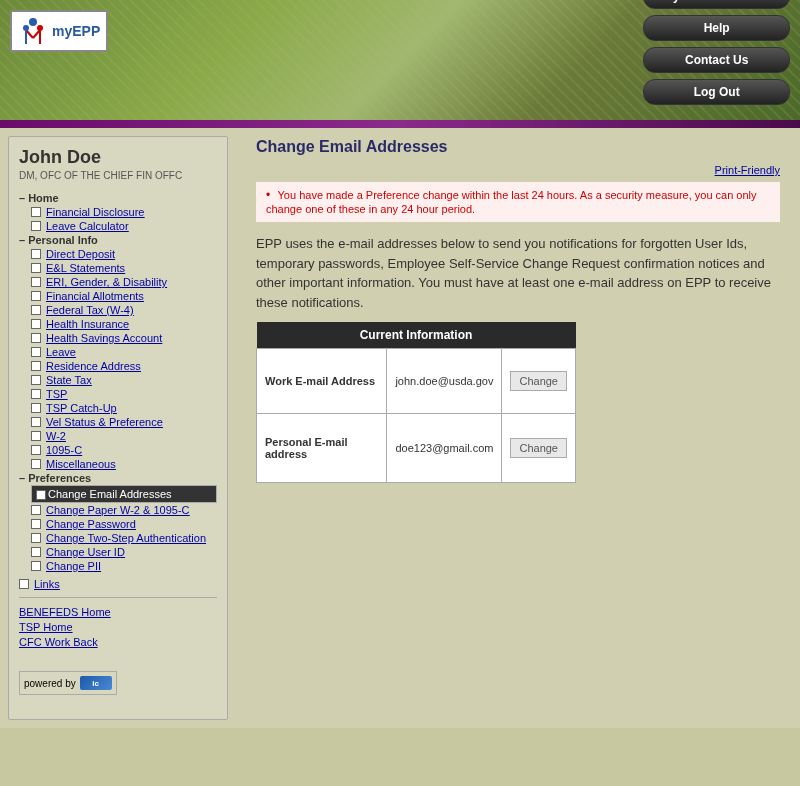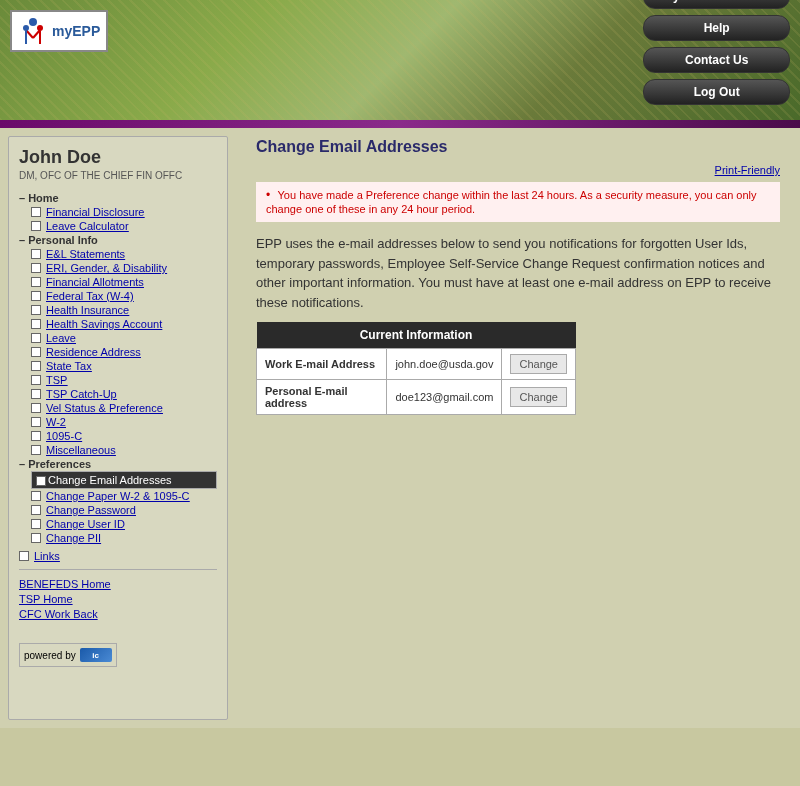--- a/index.html
+++ b/index.html
@@ -113,21 +113,21 @@
     .section-title { font-size: 13px; font-weight: bold; color: #333; margin-bottom: 6px; }
     .description { font-size: 13px; color: #333; margin-bottom: 4px; line-height: 1.5; }
 
     
     .info-table { width: 320px; border-collapse: collapse; margin-top: 10px; }
     .table-header {
       background: #2a2a2a; color: white; text-align: center;
       font-size: 12px; font-weight: bold; padding: 6px;
     }
     .table-row td {
-      border: 1px solid #aaa; padding: 5px 8px; font-size: 11px; background: white;
+      border: 1px solid #aaa; padding: 22px 8px; font-size: 11px; background: white;
     }
     .table-label { font-weight: bold; color: #333; width: 140px; }
     .table-value { color: #333; }
     .change-btn {
       background: #e8e8e8; border: 1px solid #aaa; padding: 3px 8px;
       font-size: 11px; cursor: pointer; color: #555;
     }
   </style>
 </head>
 <body>
@@ -183,20 +183,24 @@
     </div>
 
     <div class="nav-item parent">
       <span>–</span>
       <span>Personal Info</span>
     </div>
 
     <div id="personal-sub">
         <div class="nav-item nav-sub">
           <span class="checkbox-icon"></span>
+          <span class="nav-link">Direct Deposit</span>
+        </div>
+        <div class="nav-item nav-sub">
+          <span class="checkbox-icon"></span>
           <span class="nav-link">E&amp;L Statements</span>
         </div>
         <div class="nav-item nav-sub">
           <span class="checkbox-icon"></span>
           <span class="nav-link">ERI, Gender, &amp; Disability</span>
         </div>
         <div class="nav-item nav-sub">
           <span class="checkbox-icon"></span>
           <span class="nav-link">Financial Allotments</span>
         </div>
@@ -257,20 +261,24 @@
 
     <div id="pref-sub">
         <div class="nav-item active nav-sub"><span class="checkbox-icon"></span>Change Email Addresses</div>
         <div class="nav-item nav-sub">
           <span class="checkbox-icon"></span>
           <span class="nav-link">Change Paper W-2 &amp; 1095-C</span>
         </div>
         <div class="nav-item nav-sub">
           <span class="checkbox-icon"></span>
           <span class="nav-link">Change Password</span>
+        </div>
+        <div class="nav-item nav-sub">
+          <span class="checkbox-icon"></span>
+          <span class="nav-link">Change Two-Step Authentication</span>
         </div>
         <div class="nav-item nav-sub">
           <span class="checkbox-icon"></span>
           <span class="nav-link">Change User ID</span>
         </div>
         <div class="nav-item nav-sub">
           <span class="checkbox-icon"></span>
           <span class="nav-link">Change PII</span>
         </div>
       </div>

